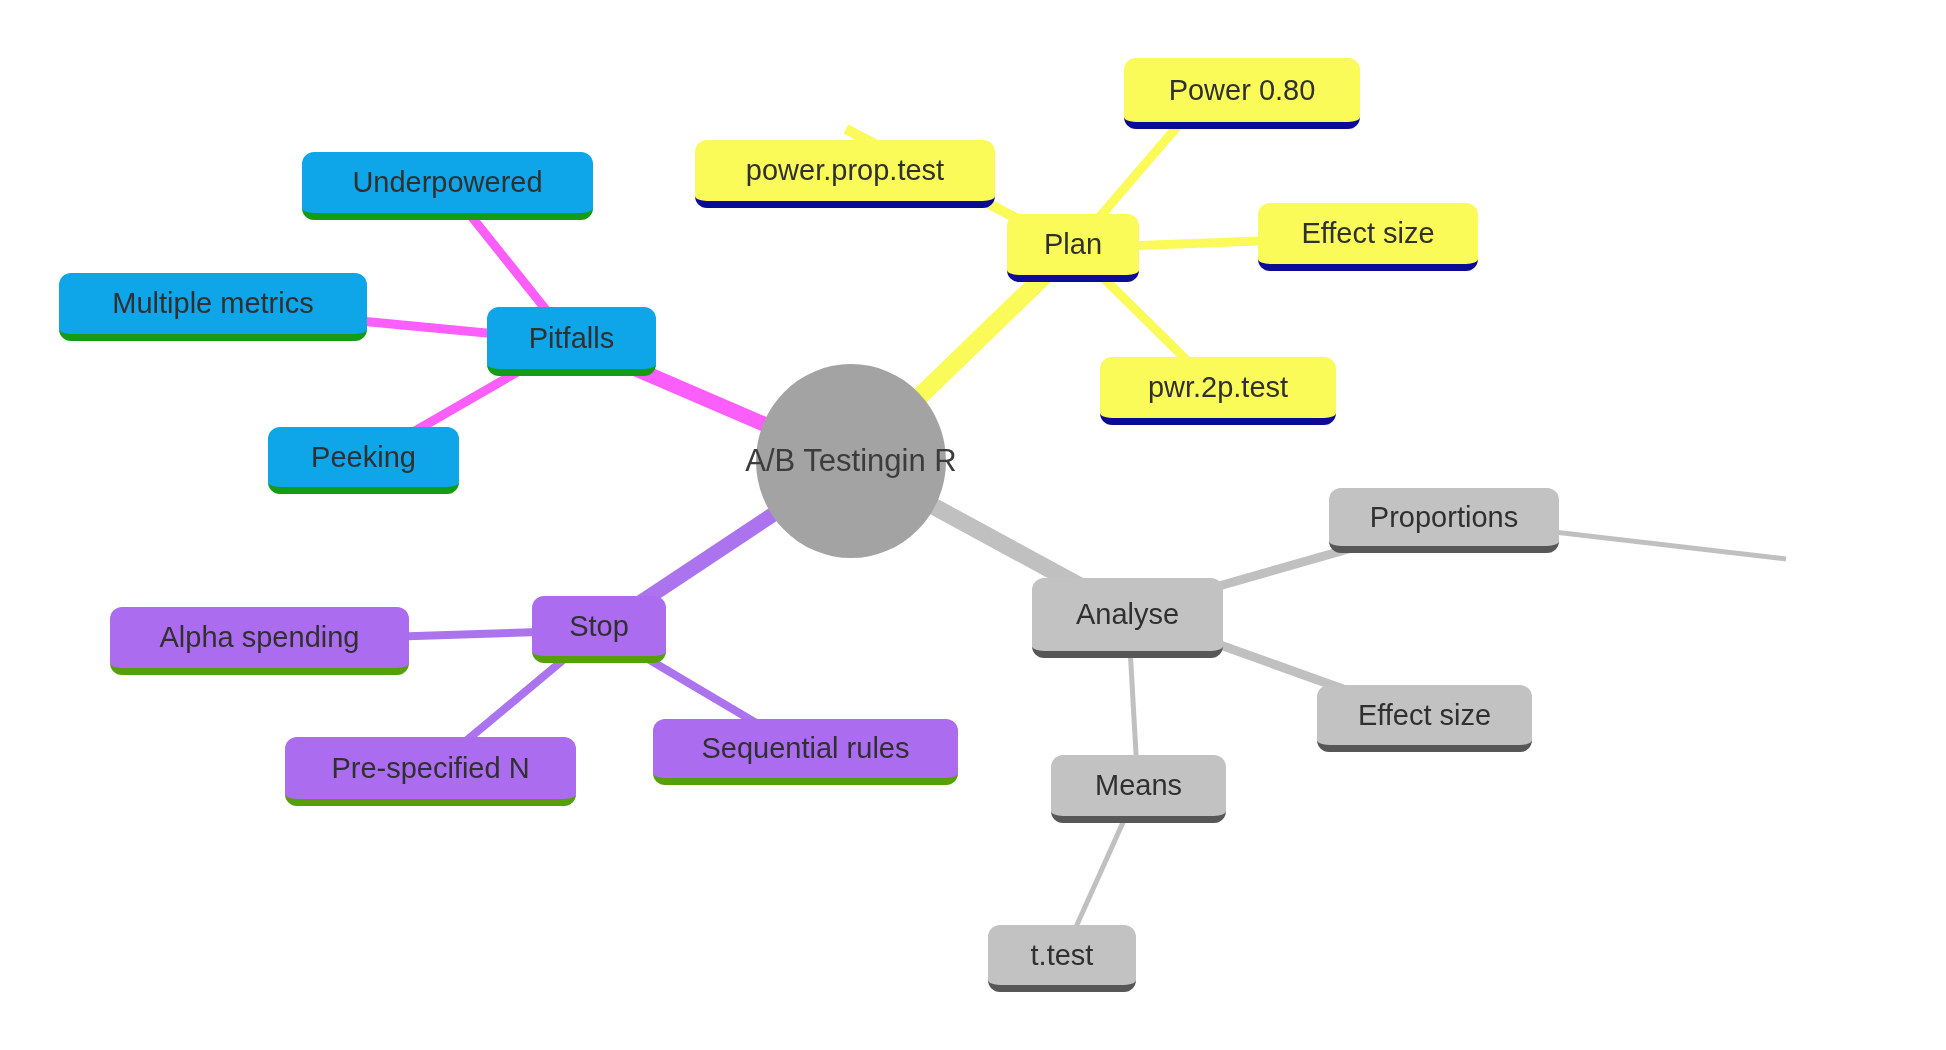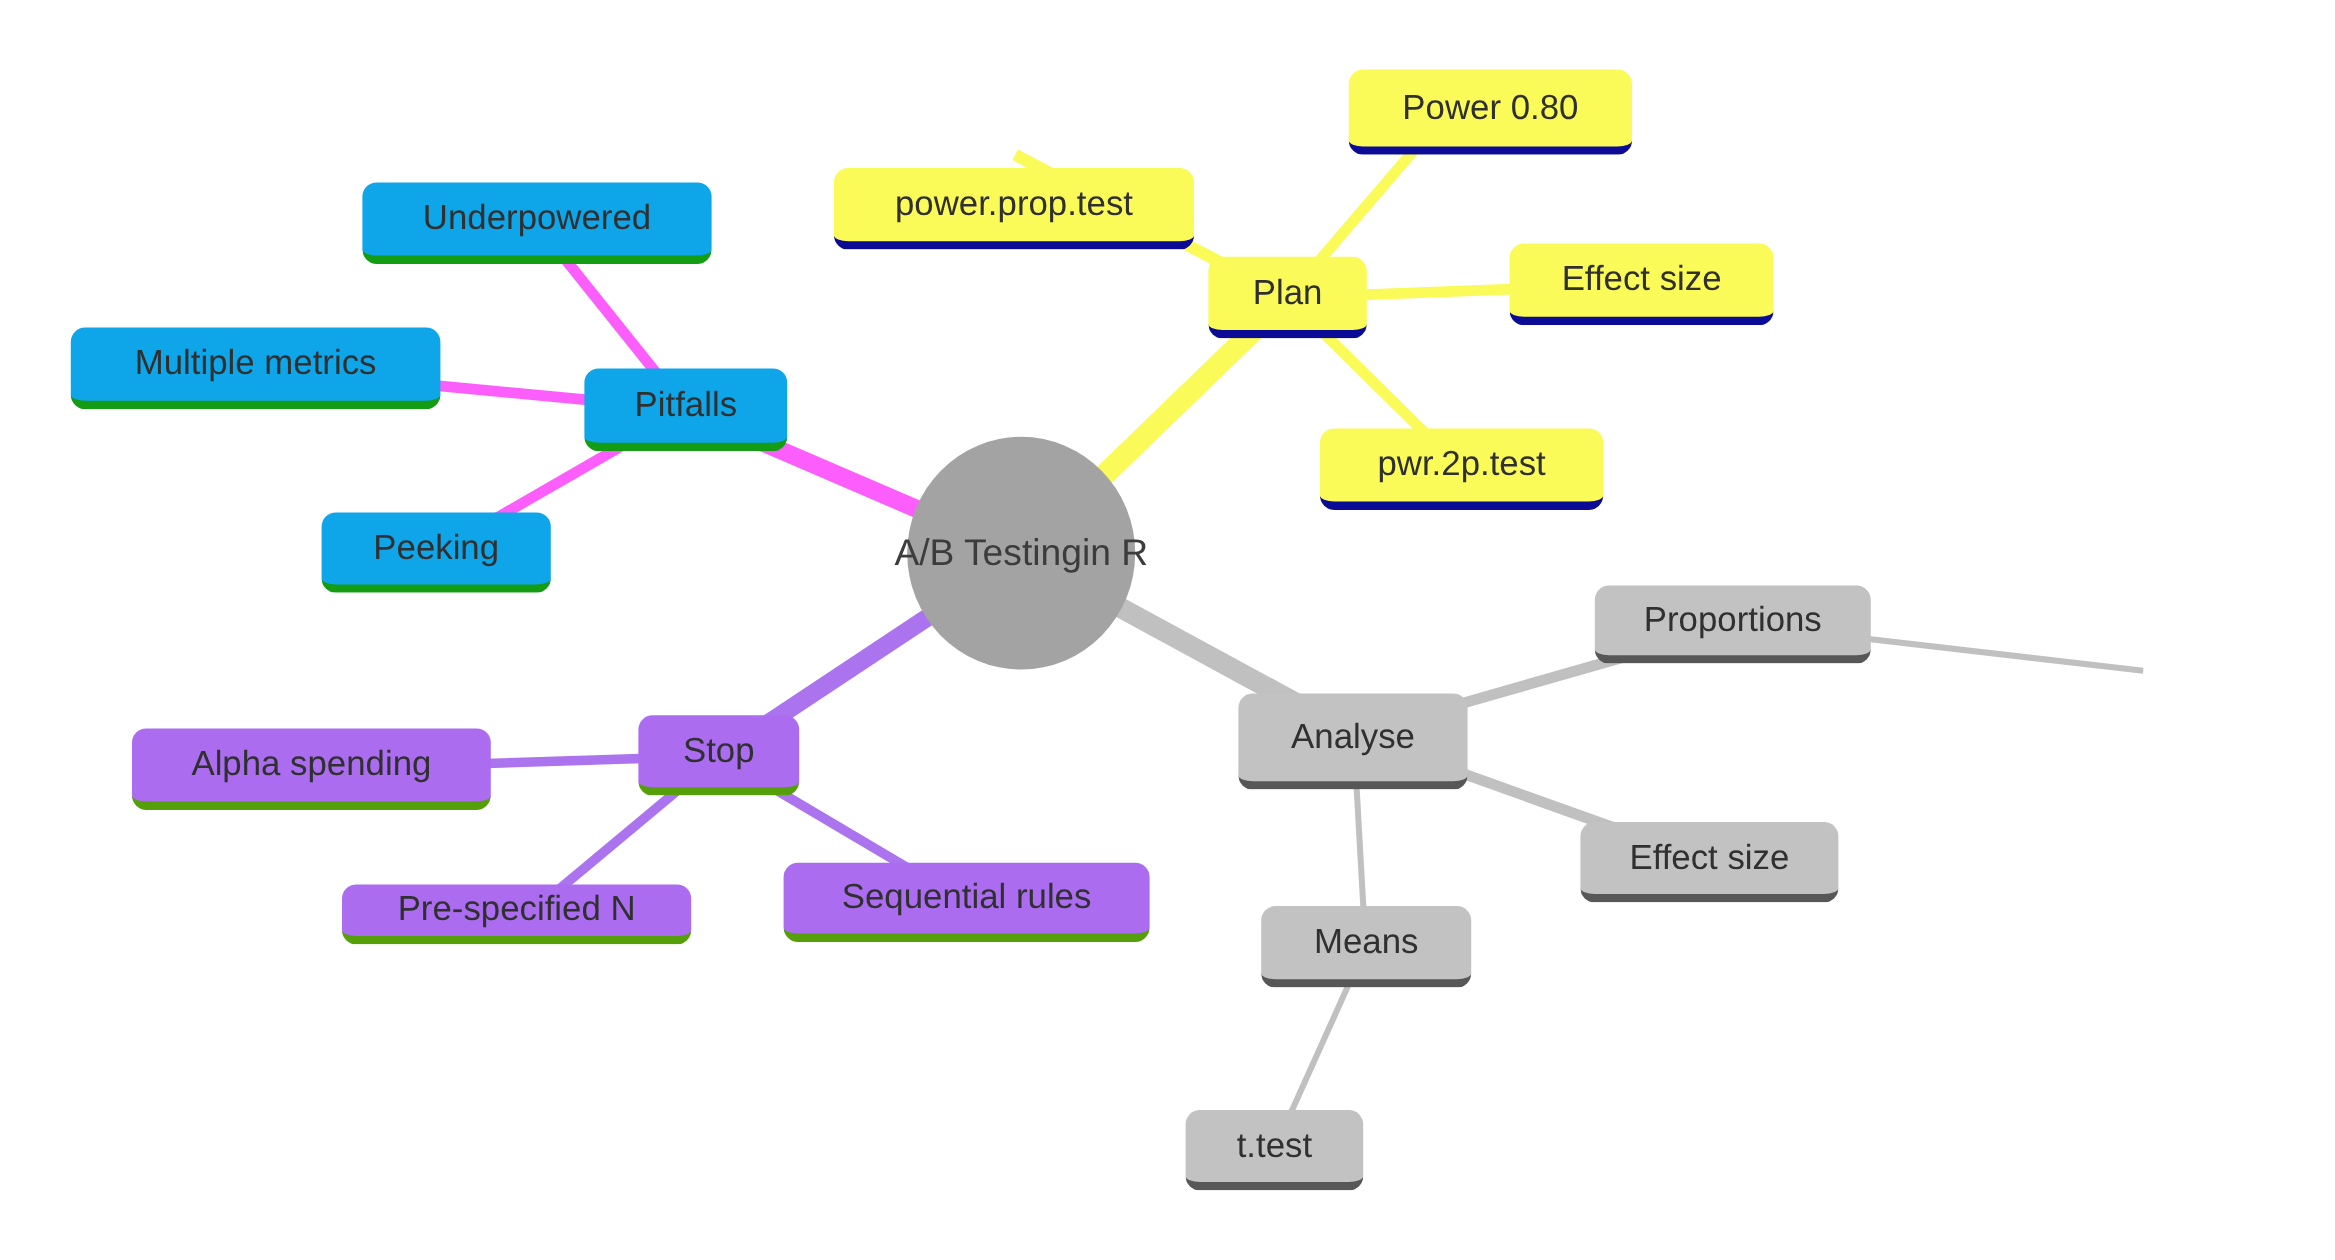--- a/index.html
+++ b/index.html
@@ -50,21 +50,21 @@
   .n-effect-size-plan{left:1258px;top:203px;width:220px;height:68px;}
   .n-pwr-2p-test     {left:1100px;top:357px;width:236px;height:68px;}
 
   .n-pitfalls        {left:487px;top:307px;width:169px;height:69px;}
   .n-underpowered    {left:302px;top:152px;width:291px;height:68px;}
   .n-multiple-metrics{left:59px; top:273px;width:308px;height:68px;}
   .n-peeking         {left:268px;top:427px;width:191px;height:67px;}
 
   .n-stop            {left:532px;top:596px;width:134px;height:67px;}
   .n-alpha-spending  {left:110px;top:607px;width:299px;height:68px;}
-  .n-pre-specified-n {left:285px;top:737px;width:291px;height:50px;}
+  .n-pre-specified-n {left:285px;top:737px;width:291px;height:69px;}
   .n-sequential-rules{left:653px;top:719px;width:305px;height:66px;}
 
   .n-analyse         {left:1032px;top:578px;width:191px;height:80px;}
   .n-proportions     {left:1329px;top:488px;width:230px;height:65px;}
   .n-prop-test       {left:1680px;top:527px;width:200px;height:66px;}
   .n-effect-size-an  {left:1317px;top:685px;width:215px;height:67px;}
   .n-means           {left:1051px;top:755px;width:175px;height:68px;}
   .n-t-test          {left:988px; top:925px;width:148px;height:67px;}
 </style>
 </head>

